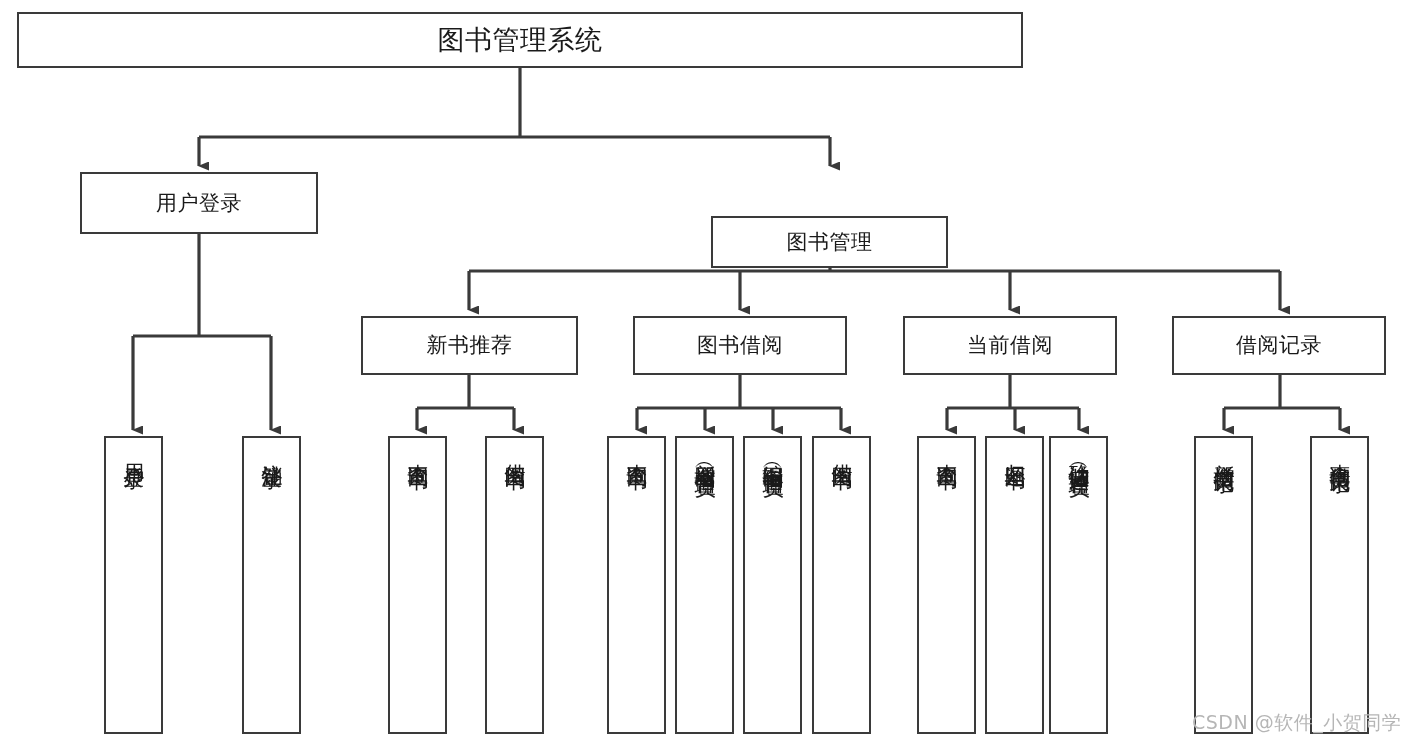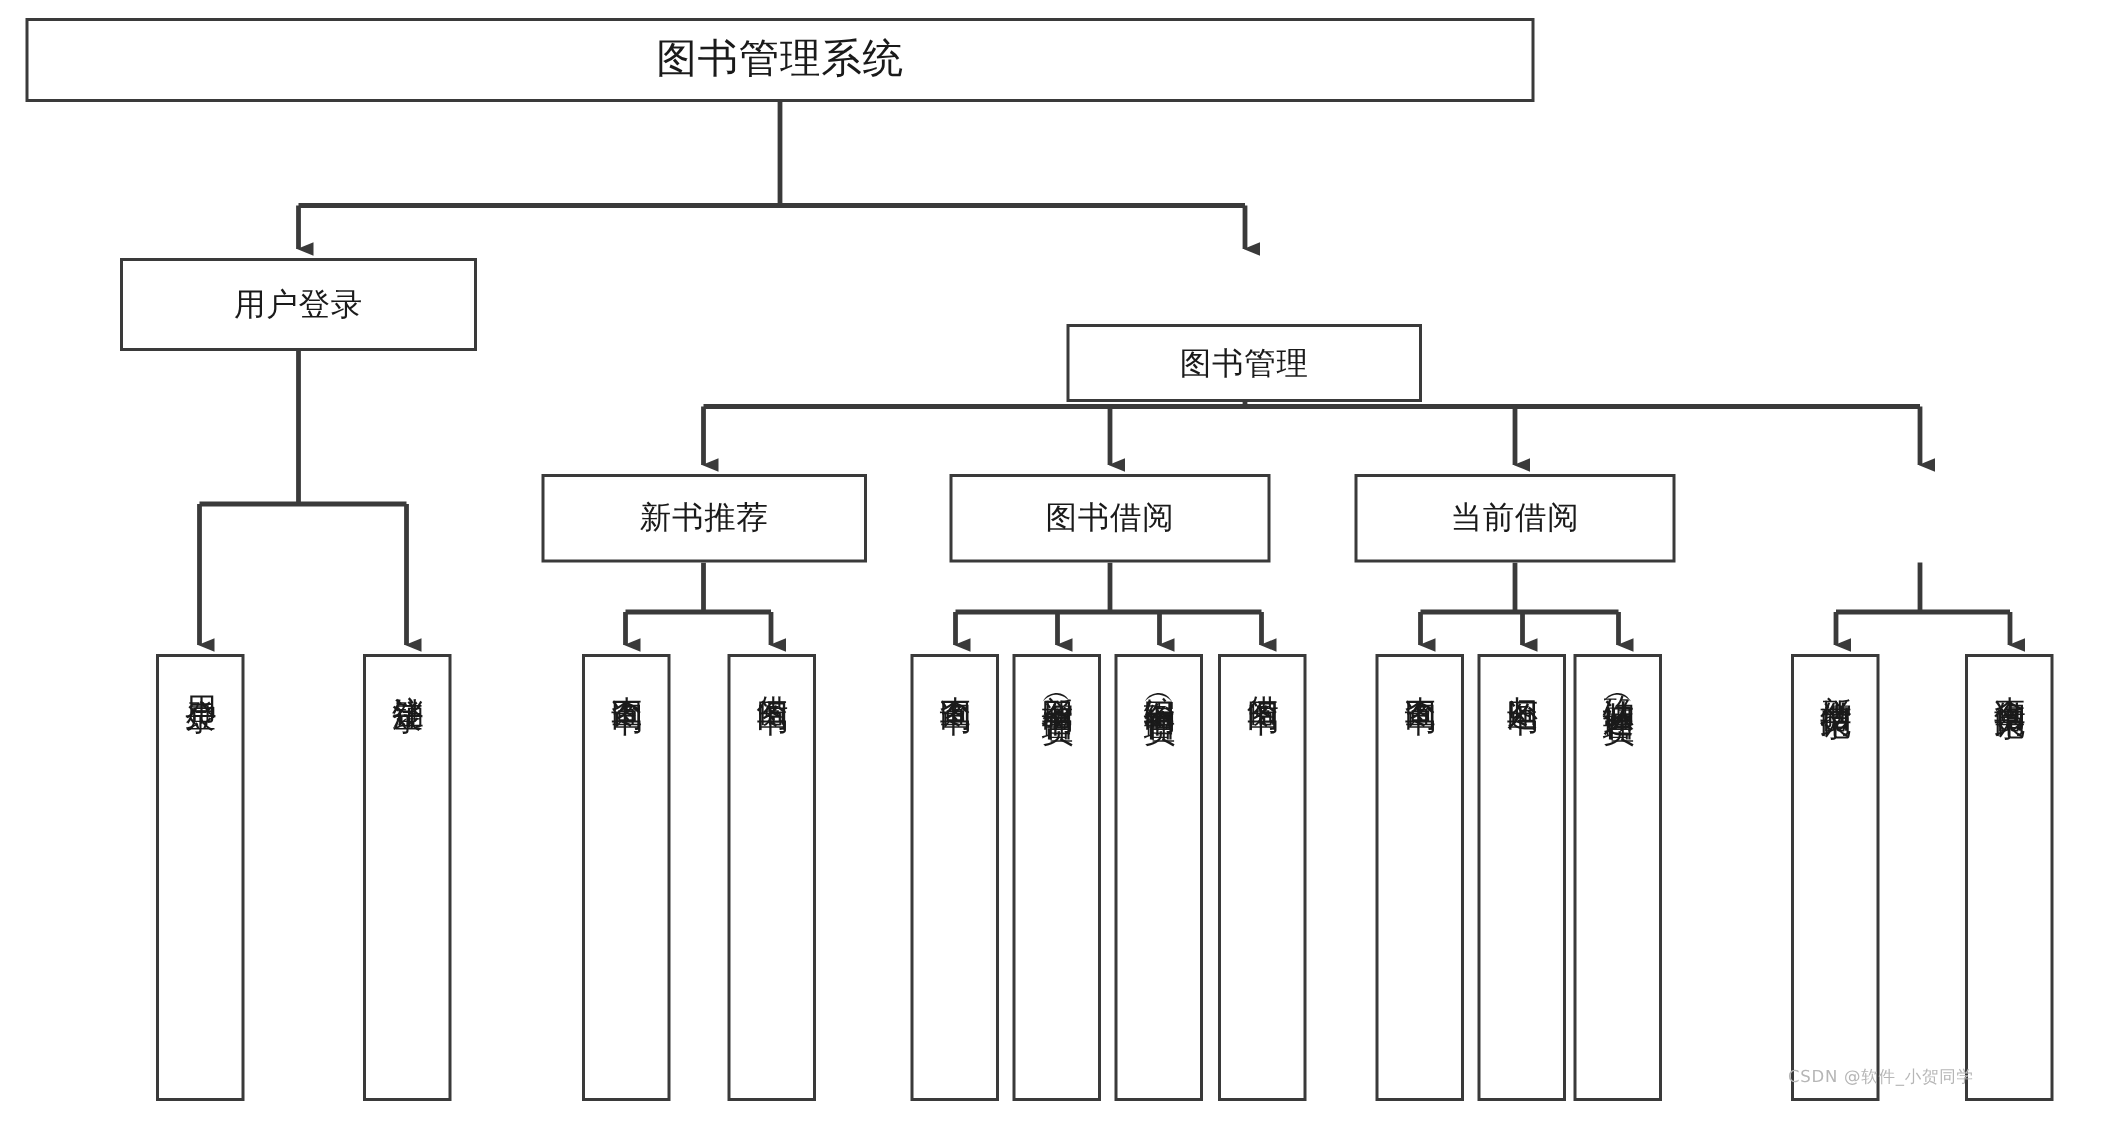--- a/index.html
+++ b/index.html
@@ -53,21 +53,21 @@
     text-orientation: upright;
     font-size: 21px;
     letter-spacing: 2px;
     line-height: 1;
   }
   .node.root .node-label { font-size: 27px; }
   .watermark {
     position: absolute;
     left: 1192px;
     top: 710px;
-    font-size: 11px;
+    font-size: 19px;
     color: #b6b6b6;
     white-space: nowrap;
     letter-spacing: 0.5px;
     pointer-events: none;
   }
 </style>
 </head>
 <body>
 
 <div id="diagram-root">
@@ -137,20 +137,23 @@
 
   <div class="node horizontal" style="left:633px; top:316px; width:214px; height:59px;">
     <span class="node-label">图书借阅</span>
   </div>
   <div class="node horizontal" style="left:361px; top:316px; width:217px; height:59px;">
     <span class="node-label">新书推荐</span>
   </div>
   <div class="node horizontal" style="left:903px; top:316px; width:214px; height:59px;">
     <span class="node-label">当前借阅</span>
   </div>
+  <div class="node horizontal" style="left:1172px; top:316px; width:214px; height:59px;">
+    <span class="node-label">借阅记录</span>
+  </div>
 
   <div class="node vertical" style="left:104px; top:436px; width:59px; height:298px;">
     <span class="node-label">用户登录</span>
   </div>
   <div class="node vertical" style="left:242px; top:436px; width:59px; height:298px;">
     <span class="node-label">注销登录</span>
   </div>
 
   <div class="node vertical" style="left:388px; top:436px; width:59px; height:298px;">
     <span class="node-label">查询图书</span>

